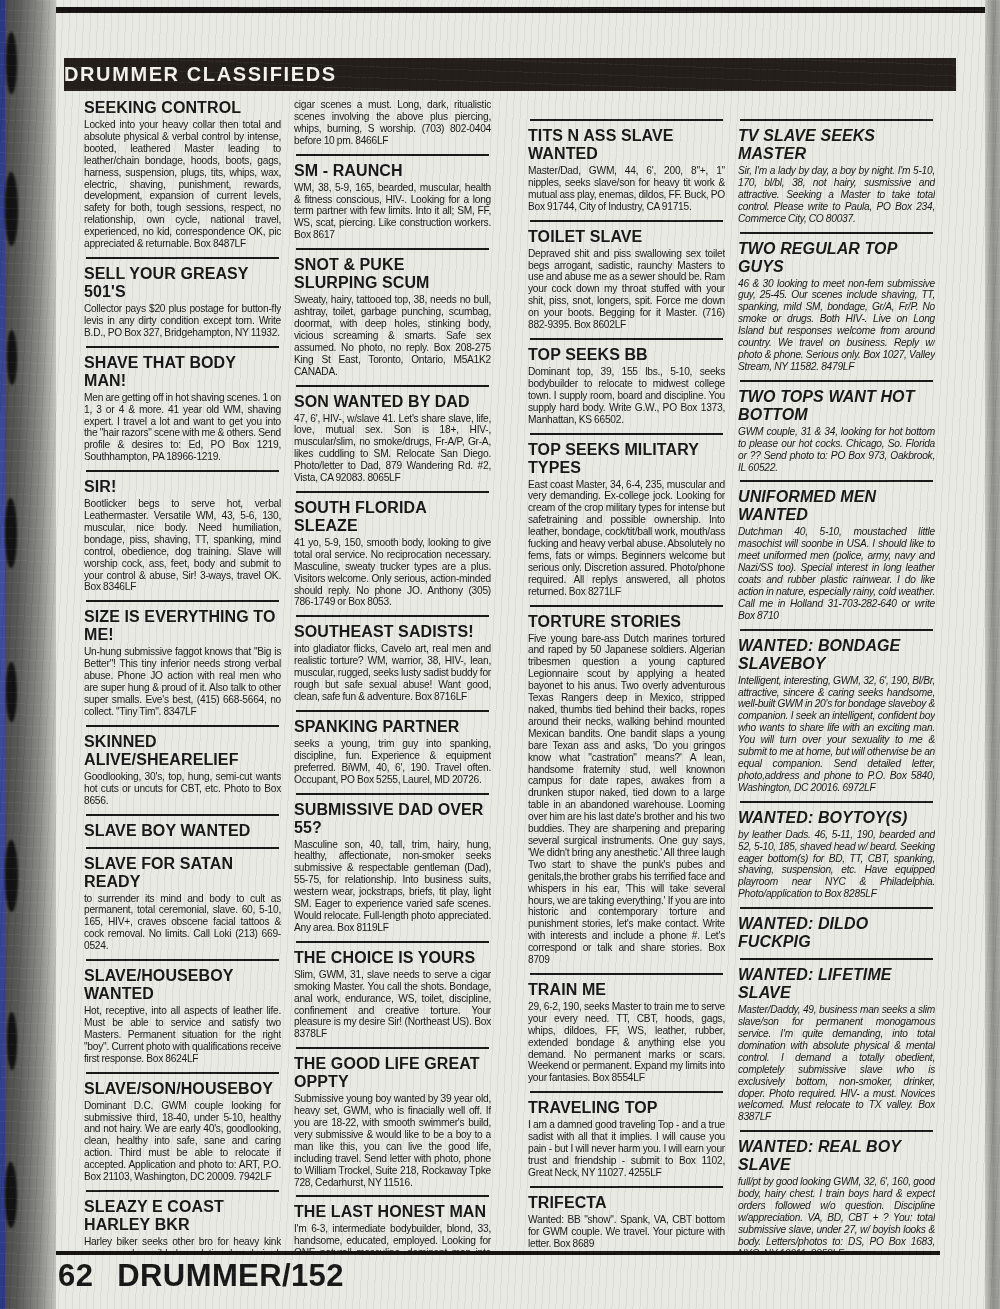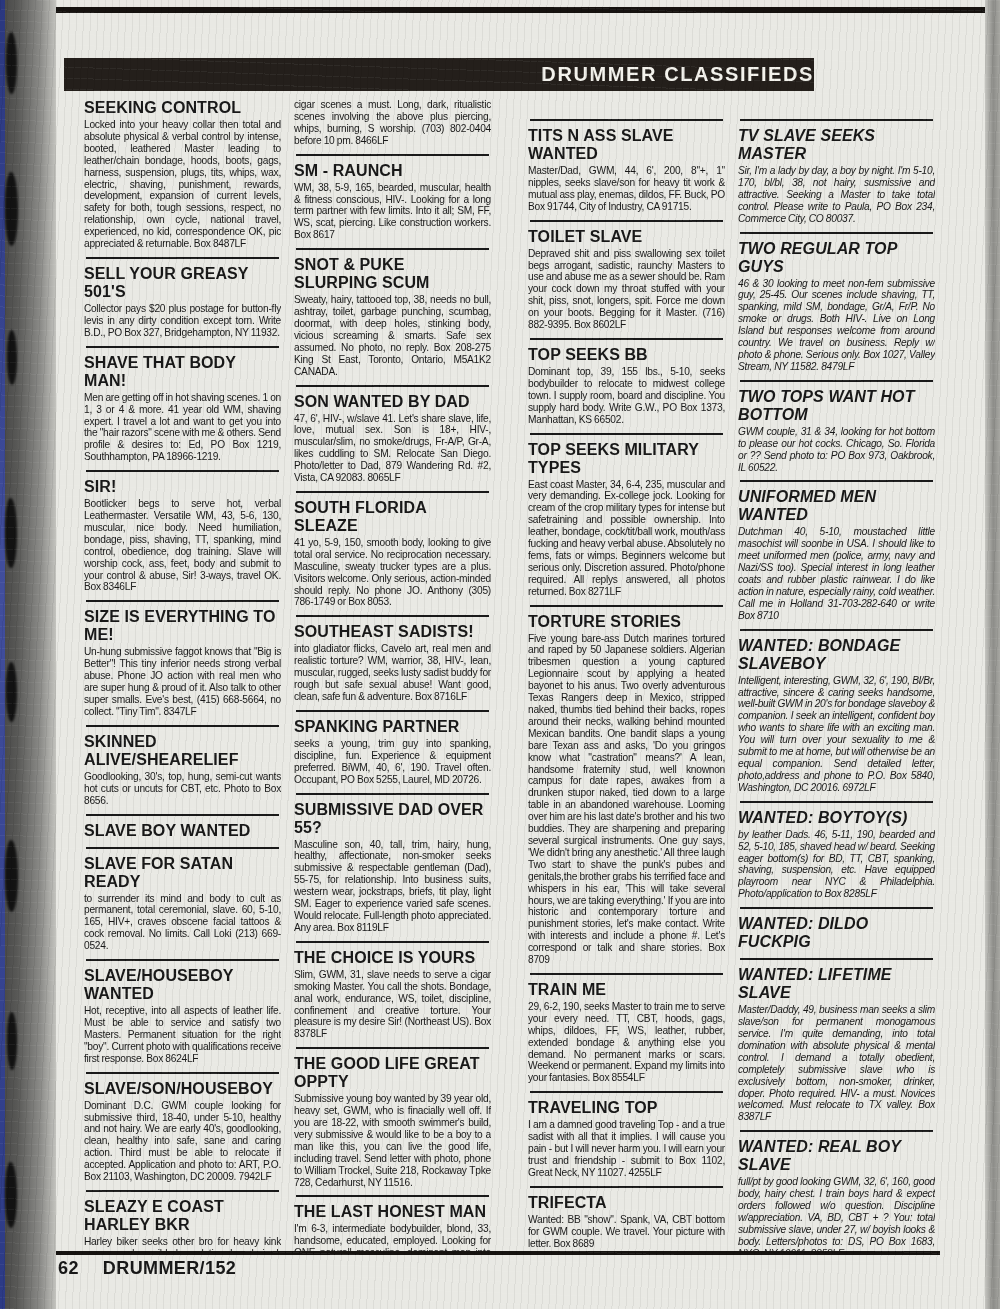--- a/index.html
+++ b/index.html
@@ -18,39 +18,39 @@
     background:linear-gradient(to bottom,#2a377f,#414e9d 45%,#2c3a85);
   }
   .blob { position:absolute; background:#0a0a0a; opacity:.88; filter:blur(1.2px); border-radius:46% 54% 50% 50%; }
   .edge-right {
     position:absolute; right:0; top:0; width:15px; height:1309px; z-index:4;
     background:linear-gradient(to right,#c5c5c0,#8d8d89 55%,#a7a7a2);
   }
   .top-rule { position:absolute; left:0; top:7px; width:988px; height:6px; background:#161310; z-index:2; }
   
   .header-bar {
-    position:absolute; left:64px; top:58px; width:750px; height:33px;
-    background:#241f1b; display:flex; align-items:center; justify-content:flex-end; z-index:2;
+    position:absolute; left:64px; top:58px; width:892px; height:33px;
+    background:#241f1b; display:flex; align-items:center; justify-content:flex-start; z-index:2;
   }
   .header-title { color:#f3f2ec; font-size:20px; font-weight:bold; letter-spacing:1.6px; }
   
   .columns { position:absolute; left:84px; top:99px; display:flex; z-index:1; }
   .col { width:197px; height:1152px; overflow:hidden; margin-right:13px; }
   .col.offset { padding-top:13px; height:1139px; }
   .col.gap-before { margin-left:24px; }
   .col:last-child { margin-right:0;font-style:italic; }
   .ad-title { font-size:16px; font-weight:bold; text-align:left; letter-spacing:.1px; margin:0 0 2px; }
   .ad-body {
     font-size:10.2px; line-height:11.9px; text-align:justify;
     letter-spacing:-.25px; word-spacing:-.3px; margin:0 0 7px;
   }
   .ad-rule { border-top:2px solid #1a1a1a; margin:7px 2px 6px; }
   
   .footer-rule { position:absolute; left:55px; top:1251px; width:885px; height:4px; background:#161310; z-index:2; }
-  .footer-text { position:absolute; left:58px; top:1258px; font-size:18px; font-weight:bold; letter-spacing:.4px; z-index:2;text-align:center; }
+  .footer-text { position:absolute; left:58px; top:1258px; font-size:31px; font-weight:bold; letter-spacing:.4px; z-index:2;text-align:center; }
   .footer-text .issue { margin-left:24px; }
   
   .noise {
     position:absolute; inset:0; z-index:5; pointer-events:none; opacity:.05;
     background:repeating-linear-gradient(93deg,#000 0 1px,transparent 1px 7px),
                repeating-linear-gradient(2deg,#fff 0 1px,transparent 1px 11px);
   }
 </style>
 </head>
 <body>

